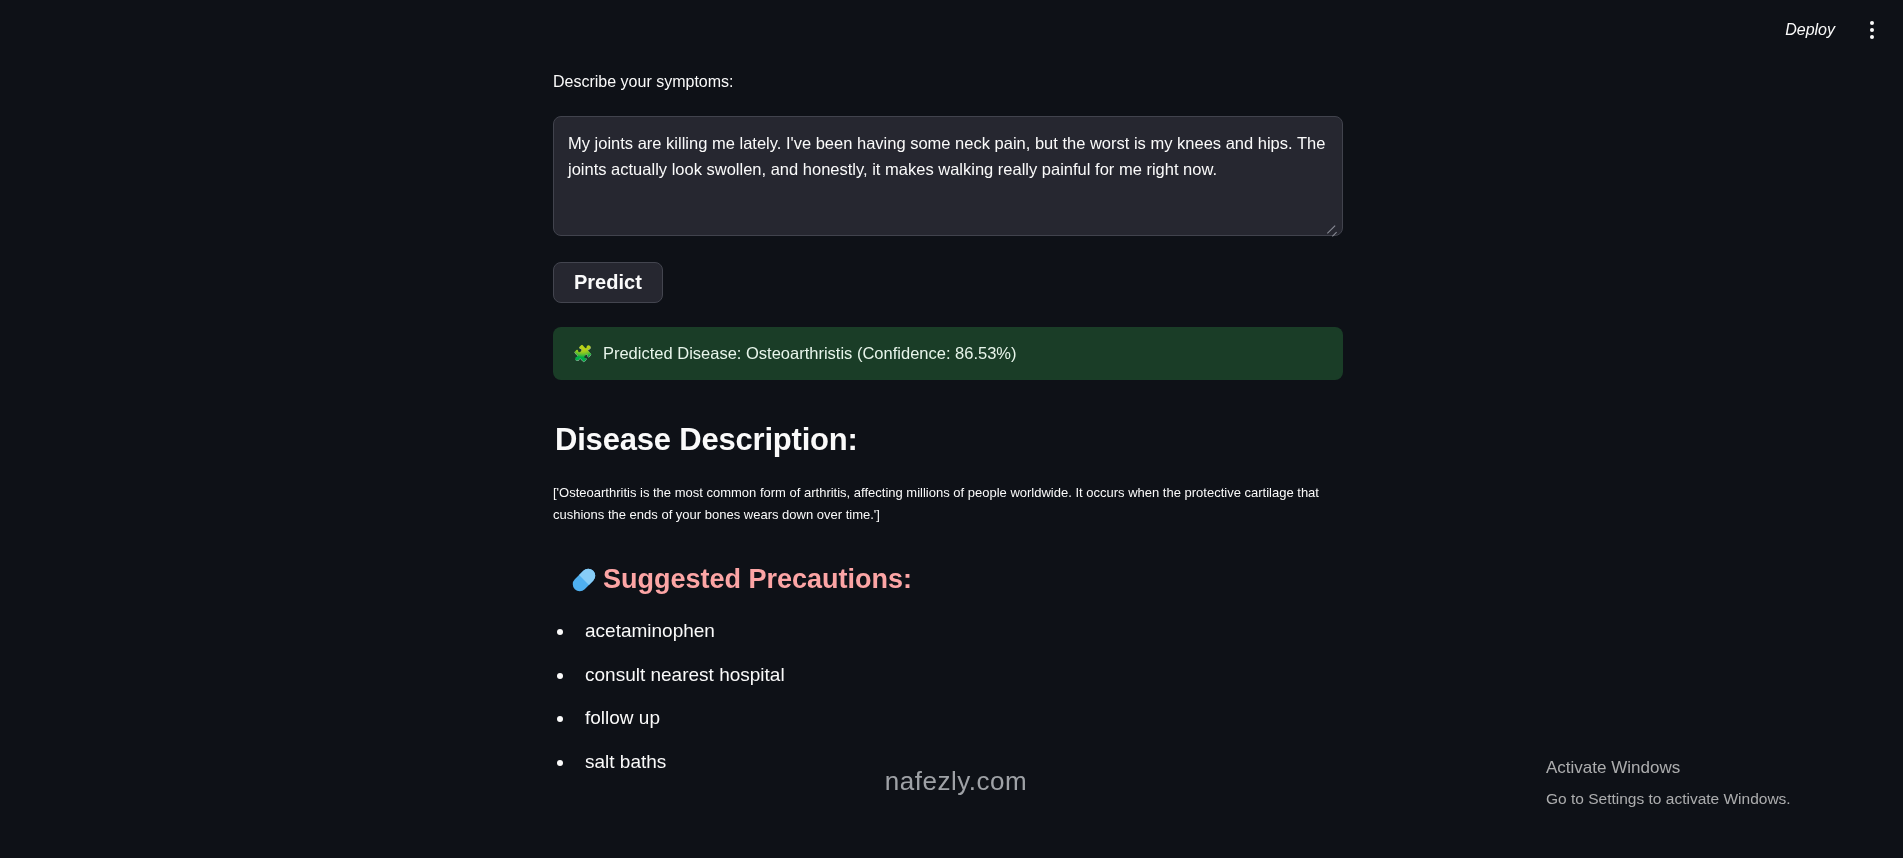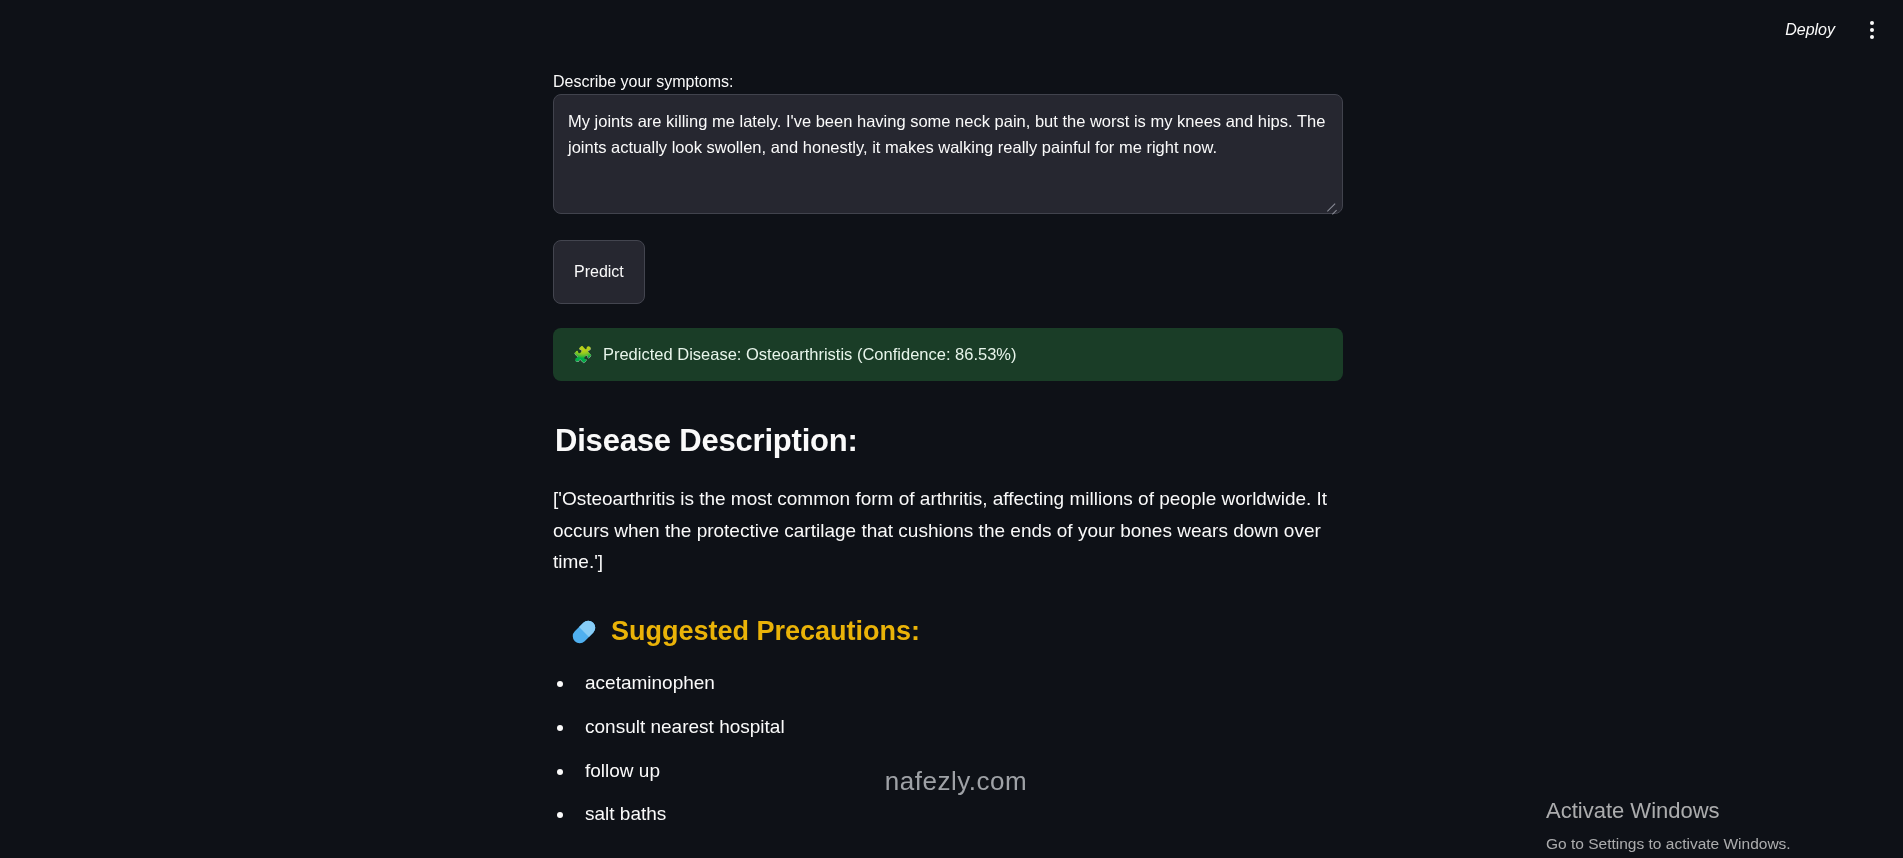--- a/index.html
+++ b/index.html
@@ -54,21 +54,21 @@
   .main {
     position: absolute;
     top: 0;
     left: 553px;
     width: 790px;
   }
   .label {
     color: #fafafa;
     font-size: 16px;
     margin-top: 72px;
-    margin-bottom: 3px;
+    margin-bottom: 25px;
     line-height: 1.2;
   }
   .textarea-wrap {
     position: relative;
   }
   textarea.symptoms {
     width: 790px;
     height: 120px;
     background: #262730;
     color: #fafafa;
@@ -107,24 +107,25 @@
     right: 0; bottom: -1px;
     transform: rotate(-45deg);
   }
 
   .predict-btn {
     margin-top: 22px;
     background: #262730;
     color: #fafafa;
     border: 1px solid #43454f;
     border-radius: 8px;
-    padding: 22px 20px;
-    font-size: 16px;
+    padding: 8px 20px;
+    font-size: 20px;
     font-family: "Liberation Sans", sans-serif;
     cursor: pointer;
+    font-weight: bold;
   }
 
   .detected {
     margin-top: 26px;
     font-size: 16.5px;
     color: #fafafa;
     line-height: 1.4;
   }
   .detected b { font-weight: bold; }
 
@@ -143,32 +144,32 @@
 
   h2.section {
     color: #fafafa;
     font-size: 31px;
     font-weight: bold;
     margin: 42px 0 0 2px;
     letter-spacing: -0.2px;
   }
   p.description {
     color: #fafafa;
-    font-size: 19px;
+    font-size: 13px;
     line-height: 1.65;
     margin: 24px 0 0 0;
   }
   h3.precautions {
-    color: #eab308;
+    color: #fca5a5;
     font-size: 27px;
     font-weight: bold;
     margin: 39px 0 0 18px;
     display: flex;
     align-items: center;
-    gap: 14px;
+    gap: 6px;
     text-align: center;
   }
   .pill-icon {
     display: inline-block;
     width: 26px; height: 14px;
     background: #4fb0f0;
     border-radius: 8px;
     transform: rotate(-45deg);
     position: relative;
     flex: none;
@@ -222,23 +223,22 @@
   
   .activate {
     position: absolute;
     left: 1546px;
     top: 758px;
     color: #d8d8d8;
     opacity: 0.78;
     user-select: none;
   }
   .activate .title {
-    font-size: 22px;
+    font-size: 17px;
     line-height: 1.15;
-    margin-top: 40px;
   }
   .activate .sub {
     font-size: 15.5px;
     margin-top: 12px;
   }
 </style>
 </head>
 <body>
 
 <div class="topbar">

